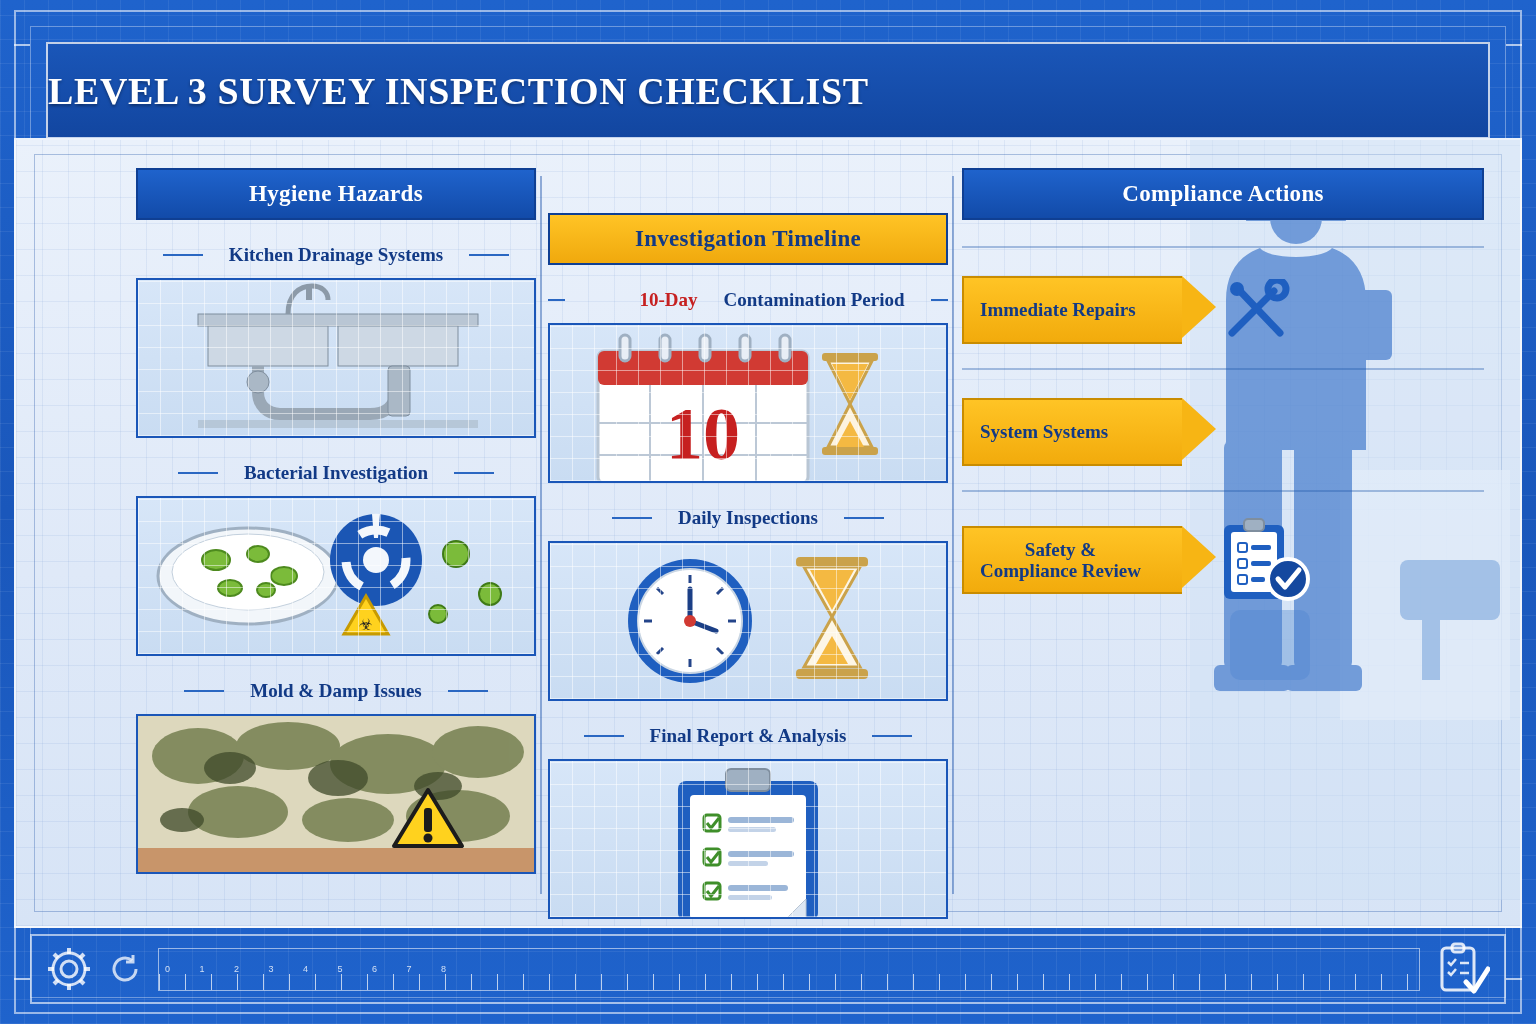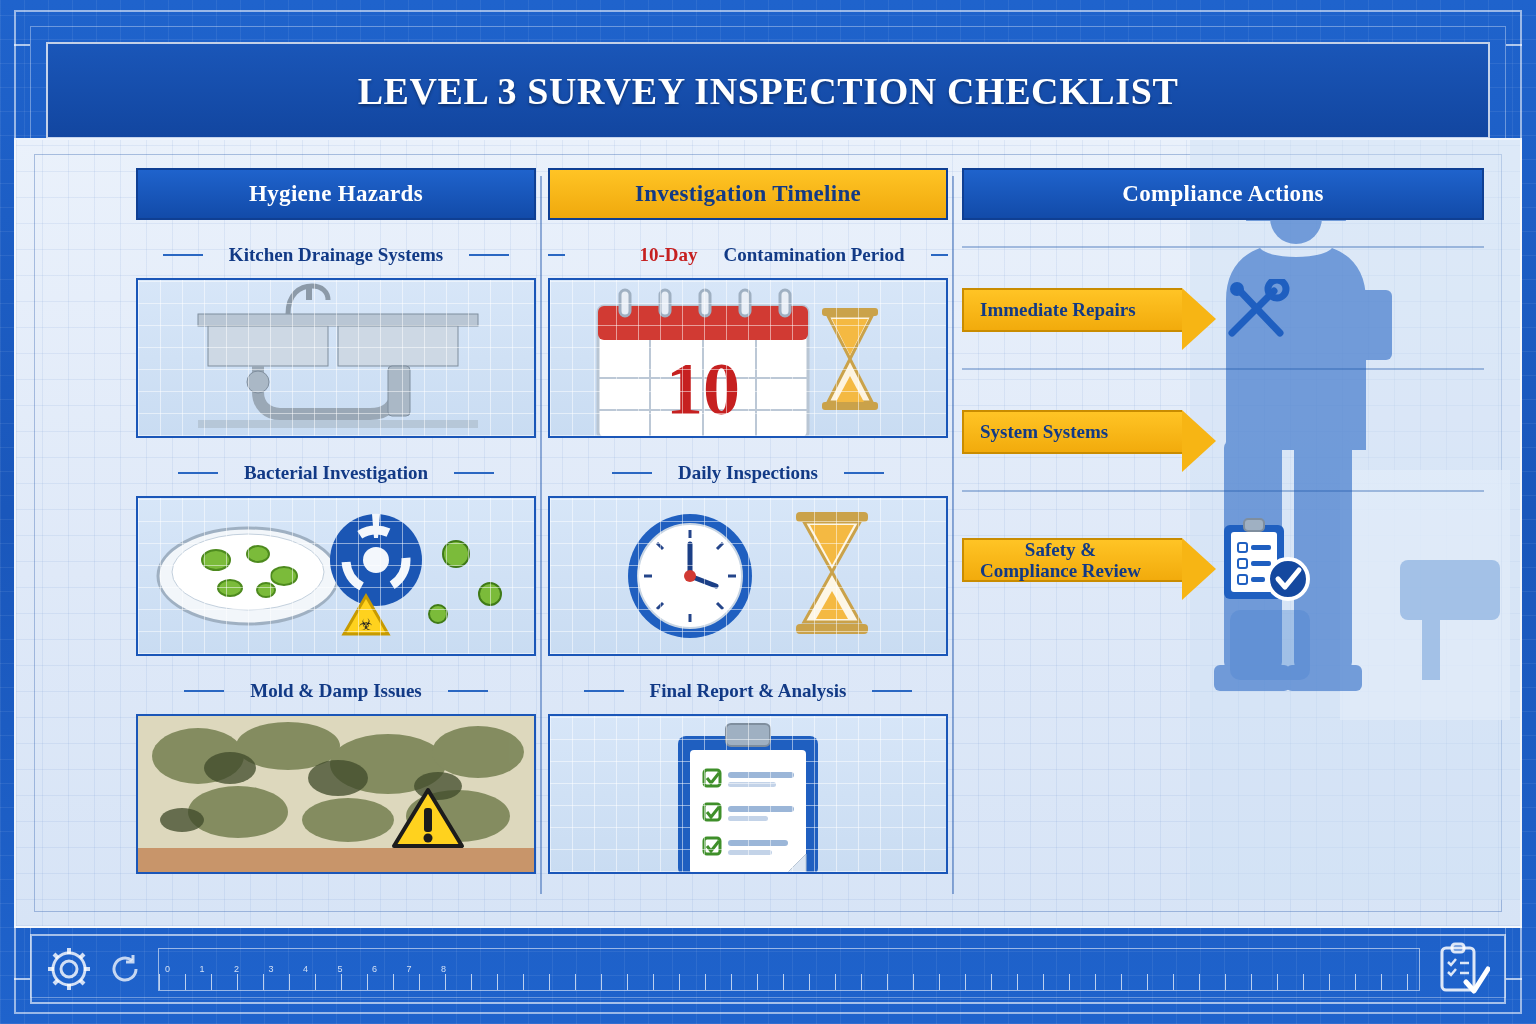--- a/index.html
+++ b/index.html
@@ -31,21 +31,21 @@
   .f2 { left:30px; top:26px; right:30px; bottom:26px; border-width:1px; border-color:rgba(255,255,255,.35); }
 
   
   .tick { position:absolute; background:rgba(255,255,255,.65); }
 
   
   .titlebar {
     position:absolute; left:46px; top:42px; right:46px; height:97px;
     background:linear-gradient(180deg,#1a56b8,#1246a0);
     border:2px solid rgba(255,255,255,.75);
-    display:flex; align-items:center; justify-content:center;
+    display:flex; align-items:center; justify-content:flex-start;
   }
   .titlebar h1 {
     margin:0; color:#ffffff; font-size:38px; letter-spacing:.6px;
     font-weight:bold; font-family:"Liberation Serif", serif;
     text-shadow:0 2px 3px rgba(0,0,0,.35);
     white-space:nowrap;
   }
 
   
   .board {
@@ -75,21 +75,21 @@
     background:rgba(30,85,170,.45);
   }
 
   .col-header {
     height:52px; display:flex; align-items:center; justify-content:center;
     border:2px solid #0f3f93;
     font-family:"Liberation Serif", serif;
     font-weight:bold; font-size:23px; letter-spacing:.3px;
   }
   .col-header.blue { background:linear-gradient(180deg,#1f63cc,#124ba9); color:#fff; }
-  .col-header.gold { background:linear-gradient(180deg,#ffc425,#f0a90d); color:#123a86; }
+  .col-header.gold { background:linear-gradient(180deg,#ffc425,#f0a90d); color:#123a86;margin-top:45px; }
 
   .sub {
     margin-top:24px; display:flex; align-items:center; gap:26px;
     color:#123a86; font-family:"Liberation Serif", serif;
     font-weight:bold; font-size:19px; white-space:nowrap;
     justify-content:center;
   }
   .sub .rule { height:2px; background:#2a67c2; flex:1; max-width:40px; }
   .sub .red { color:#c62020;margin-left:48px; }
 
@@ -101,21 +101,21 @@
   .panel .tile {
     position:absolute; inset:0;
     background-image:
       repeating-linear-gradient(0deg, rgba(255,255,255,.5) 0 1px, transparent 1px 22px),
       repeating-linear-gradient(90deg, rgba(255,255,255,.5) 0 1px, transparent 1px 22px);
   }
 
   
   .arrow-row { position:relative; margin-top:30px; height:64px; display:flex; align-items:center; }
   .arrow {
-    position:relative; height:44px; width:220px;
+    position:relative; height:68px; width:220px;
     background:linear-gradient(180deg,#ffc425,#f2ab0c);
     border:2px solid #c98c00; border-right:none;
     display:flex; align-items:center; padding-left:16px;
     color:#123a86; font-family:"Liberation Serif", serif;
     font-weight:bold; font-size:19px; line-height:1.12;
   }
   .arrow:after {
     content:""; position:absolute; right:-34px; top:-2px;
     border-top:31px solid transparent; border-bottom:31px solid transparent;
     border-left:34px solid #f7b514;

